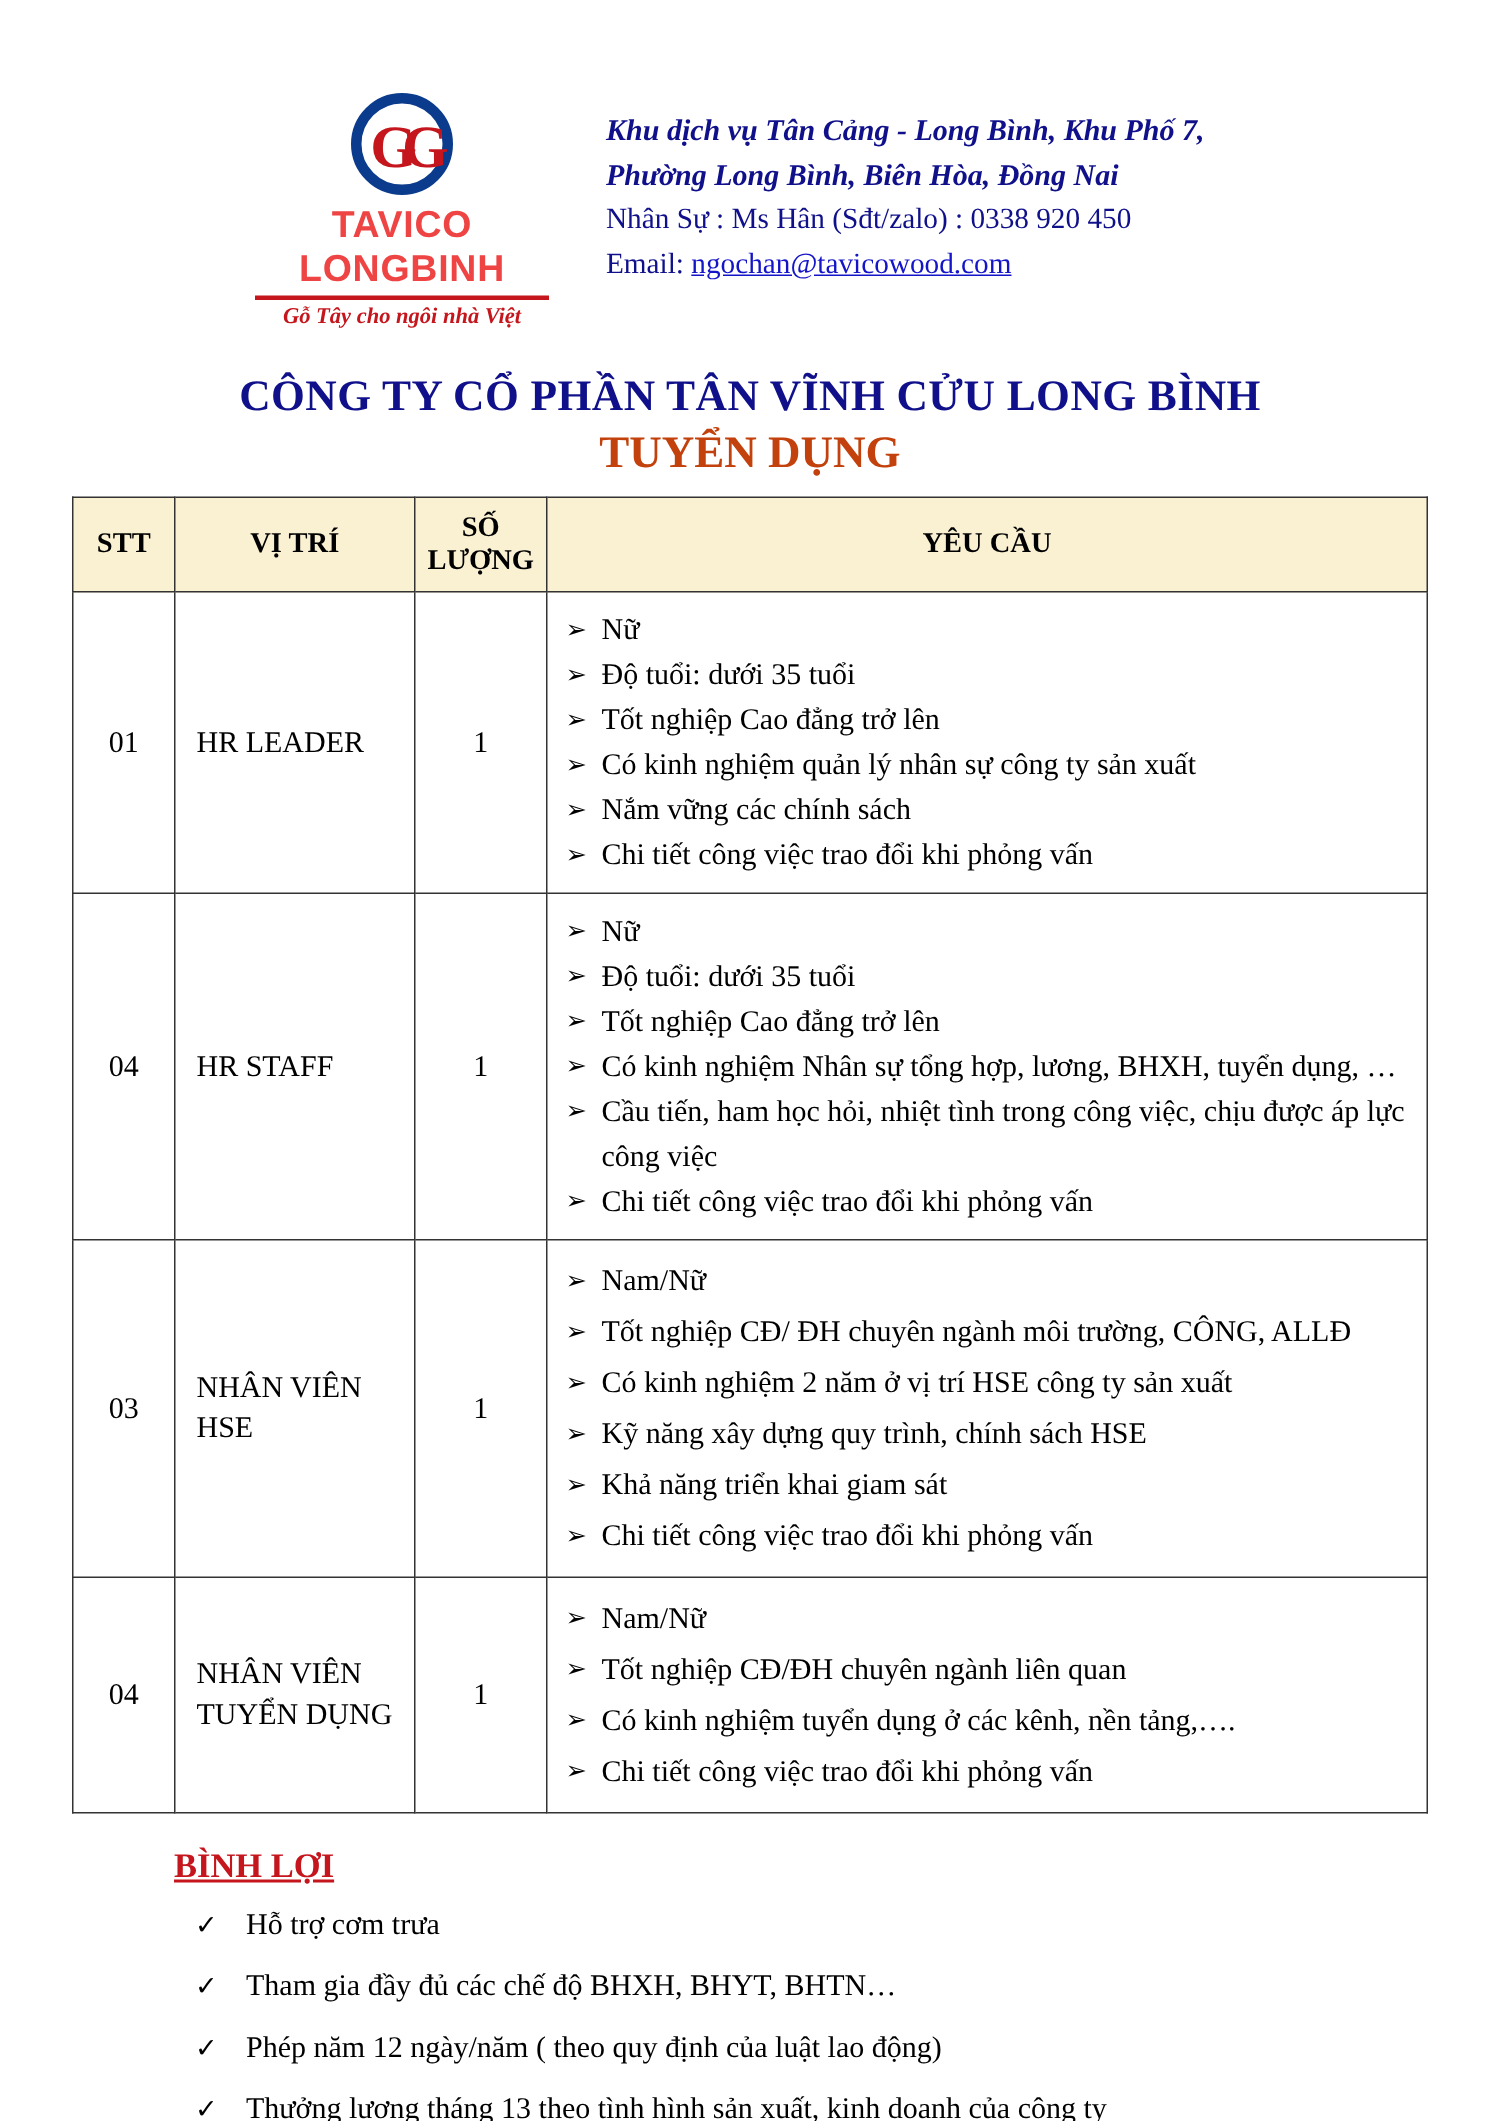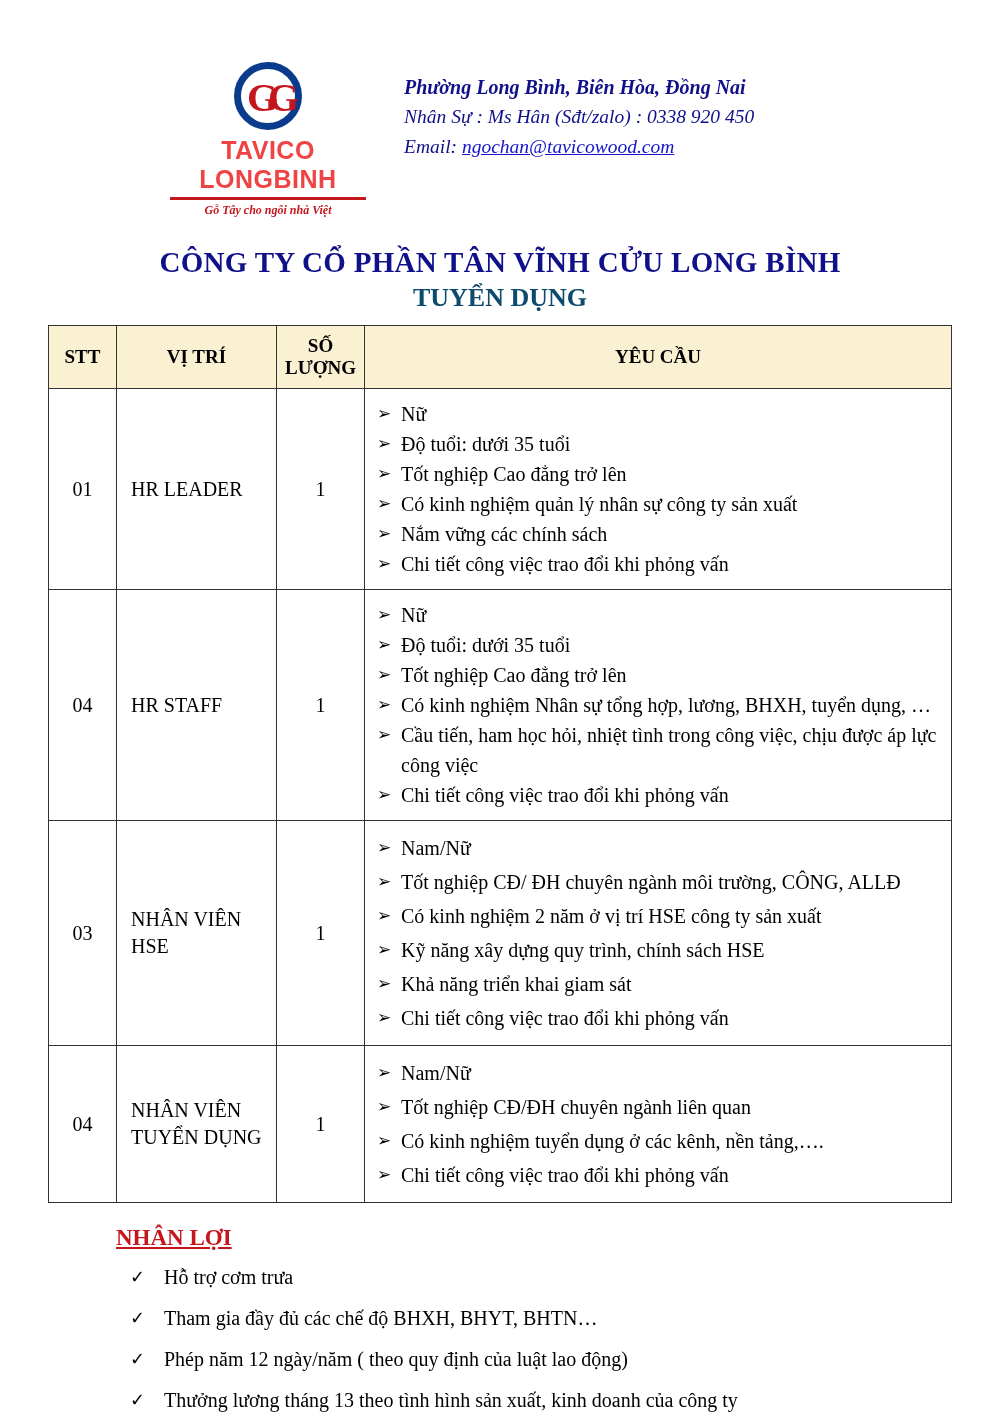--- a/index.html
+++ b/index.html
@@ -80,62 +80,61 @@
     height: 3px;
     background: #c4161c;
     width: 196px;
     margin: 3px auto 0 auto;
   }
   .logo-slogan {
     color: #c4161c;
     font-family: "Liberation Serif", serif;
     font-style: italic;
     font-weight: bold;
-    font-size: 12px;
+    font-size: 15px;
     margin-top: 3px;
   }
 
   .contact-block {
     flex: 1 1 auto;
     padding-top: 14px;
     color: #1a1a8c;
   }
   .contact-line {
     font-family: "Liberation Serif", serif;
     font-size: 19.5px;
     line-height: 30px;
     color: #10108a;
   }
   .contact-line.bold {
     font-weight: bold;
     font-style: italic;
     font-size: 20px;
   }
   .contact-line.ital {
-    font-style: italic;
   }
   .contact-line a {
     color: #1414c8;
     text-decoration: underline;
   }
 
   
   .doc-title {
     text-align: center;
     color: #10108a;
     font-weight: bold;
     font-size: 29px;
     letter-spacing: 0.3px;
     margin-top: 28px;
   }
   .doc-subtitle {
     text-align: center;
-    color: #0c4a6e;
-    font-weight: bold;
-    font-size: 26px;
+    color: #c2410c;
+    font-weight: bold;
+    font-size: 30px;
     margin-top: 4px;
     margin-bottom: 12px;
   }
 
   
   table.jobs {
     width: 904px;
     border-collapse: collapse;
     table-layout: fixed;
     margin: 0 auto;
@@ -232,20 +231,21 @@
       <div class="logo-mark">
         <div class="ring"></div>
         <div class="gg">GG</div>
       </div>
       <div class="logo-name">TAVICO LONGBINH</div>
       <div class="logo-rule"></div>
       <div class="logo-slogan">Gỗ Tây cho ngôi nhà Việt</div>
     </div>
 
     <div class="contact-block">
+      <div class="contact-line bold">Khu dịch vụ Tân Cảng - Long Bình, Khu Phố 7,</div>
       <div class="contact-line bold">Phường Long Bình, Biên Hòa, Đồng Nai</div>
       <div class="contact-line ital">Nhân Sự : Ms Hân (Sđt/zalo) : 0338 920 450</div>
       <div class="contact-line ital"><span>Email: </span><a href="#">ngochan@tavicowood.com</a></div>
     </div>
   </div>
 
   <div class="doc-title">CÔNG TY CỔ PHẦN TÂN VĨNH CỬU LONG BÌNH</div>
   <div class="doc-subtitle">TUYỂN DỤNG</div>
 
   <table class="jobs">
@@ -325,21 +325,21 @@
             <li><span class="arrow">➢</span><span>Nam/Nữ</span></li>
             <li><span class="arrow">➢</span><span>Tốt nghiệp CĐ/ĐH chuyên ngành liên quan</span></li>
             <li><span class="arrow">➢</span><span>Có kinh nghiệm tuyển dụng ở các kênh, nền tảng,….</span></li>
             <li><span class="arrow">➢</span><span>Chi tiết công việc trao đổi khi phỏng vấn</span></li>
           </ul>
         </td>
       </tr>
     </tbody>
   </table>
 
-  <div class="benefits-title">NHÂN LỢI</div>
+  <div class="benefits-title">BÌNH LỢI</div>
   <ul class="benefits">
     <li><span class="check">✓</span><span>Hỗ trợ cơm trưa</span></li>
     <li><span class="check">✓</span><span>Tham gia đầy đủ các chế độ BHXH, BHYT, BHTN…</span></li>
     <li><span class="check">✓</span><span>Phép năm 12 ngày/năm ( theo quy định của luật lao động)</span></li>
     <li><span class="check">✓</span><span>Thưởng lương tháng 13 theo tình hình sản xuất, kinh doanh của công ty</span></li>
   </ul>
 
 </div>
 
 </body></html>

